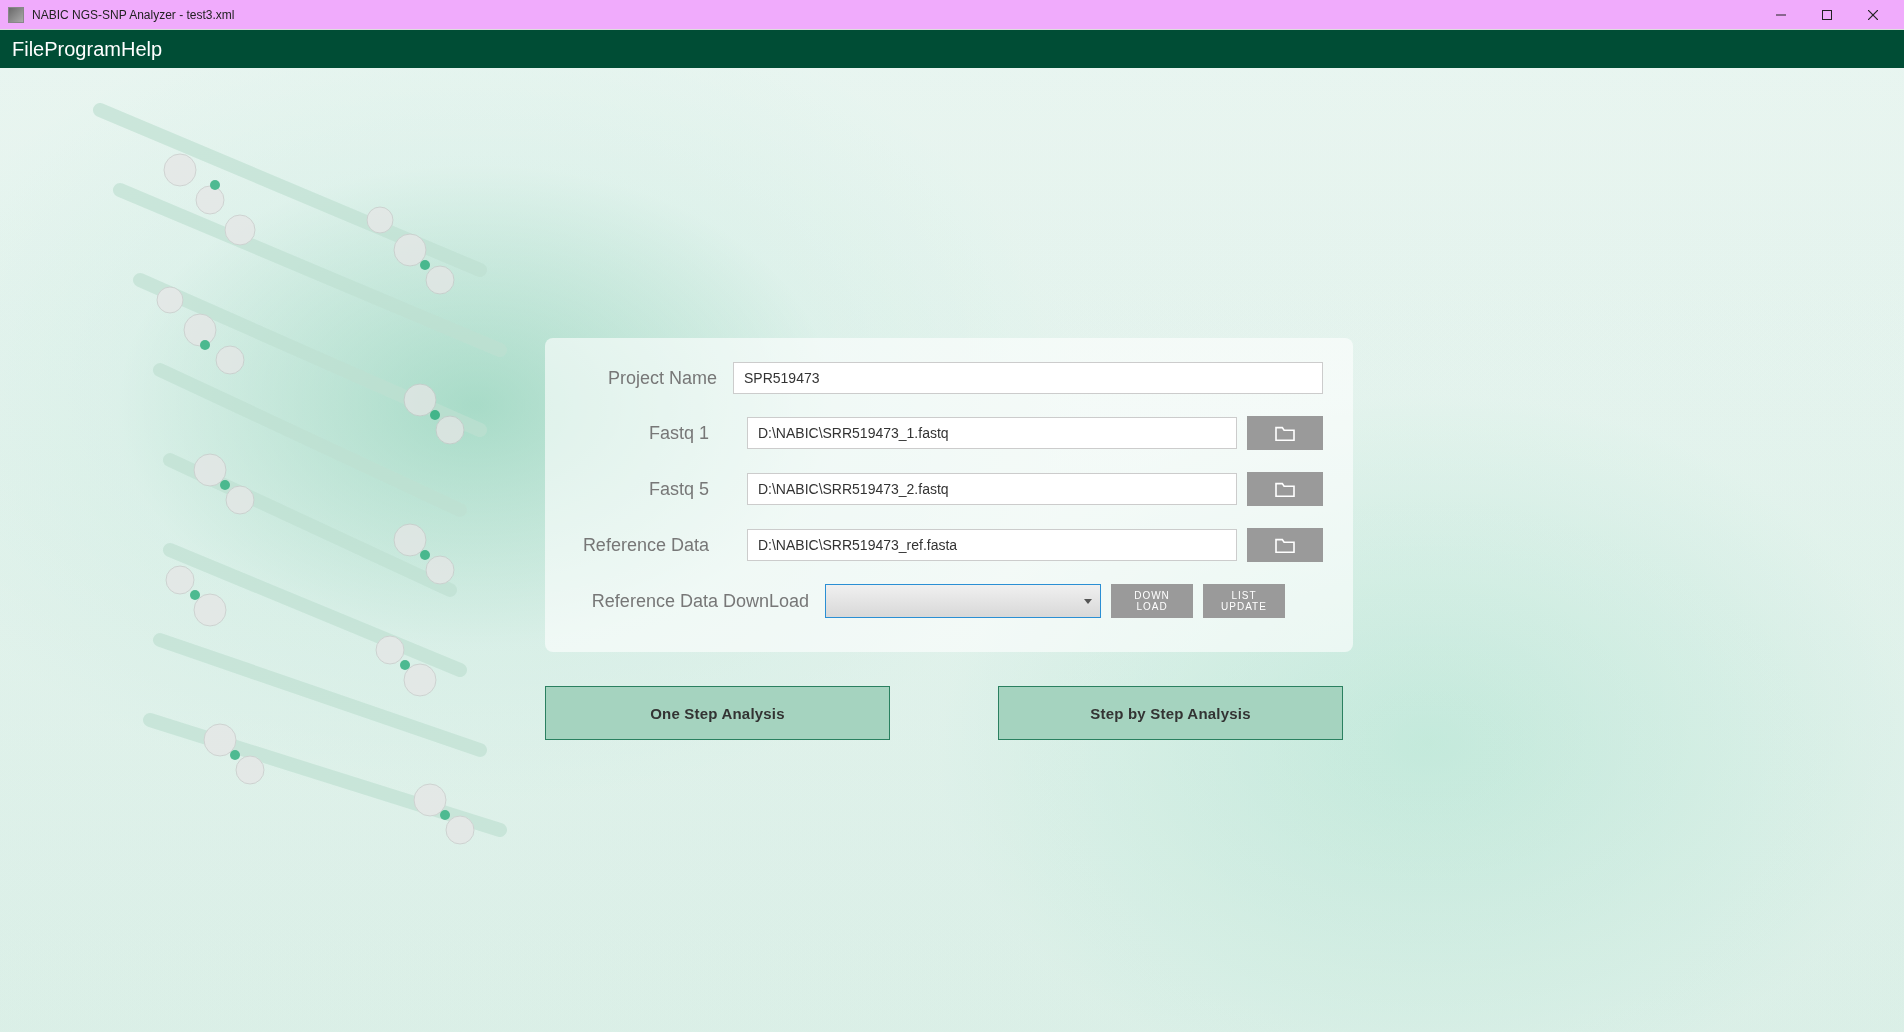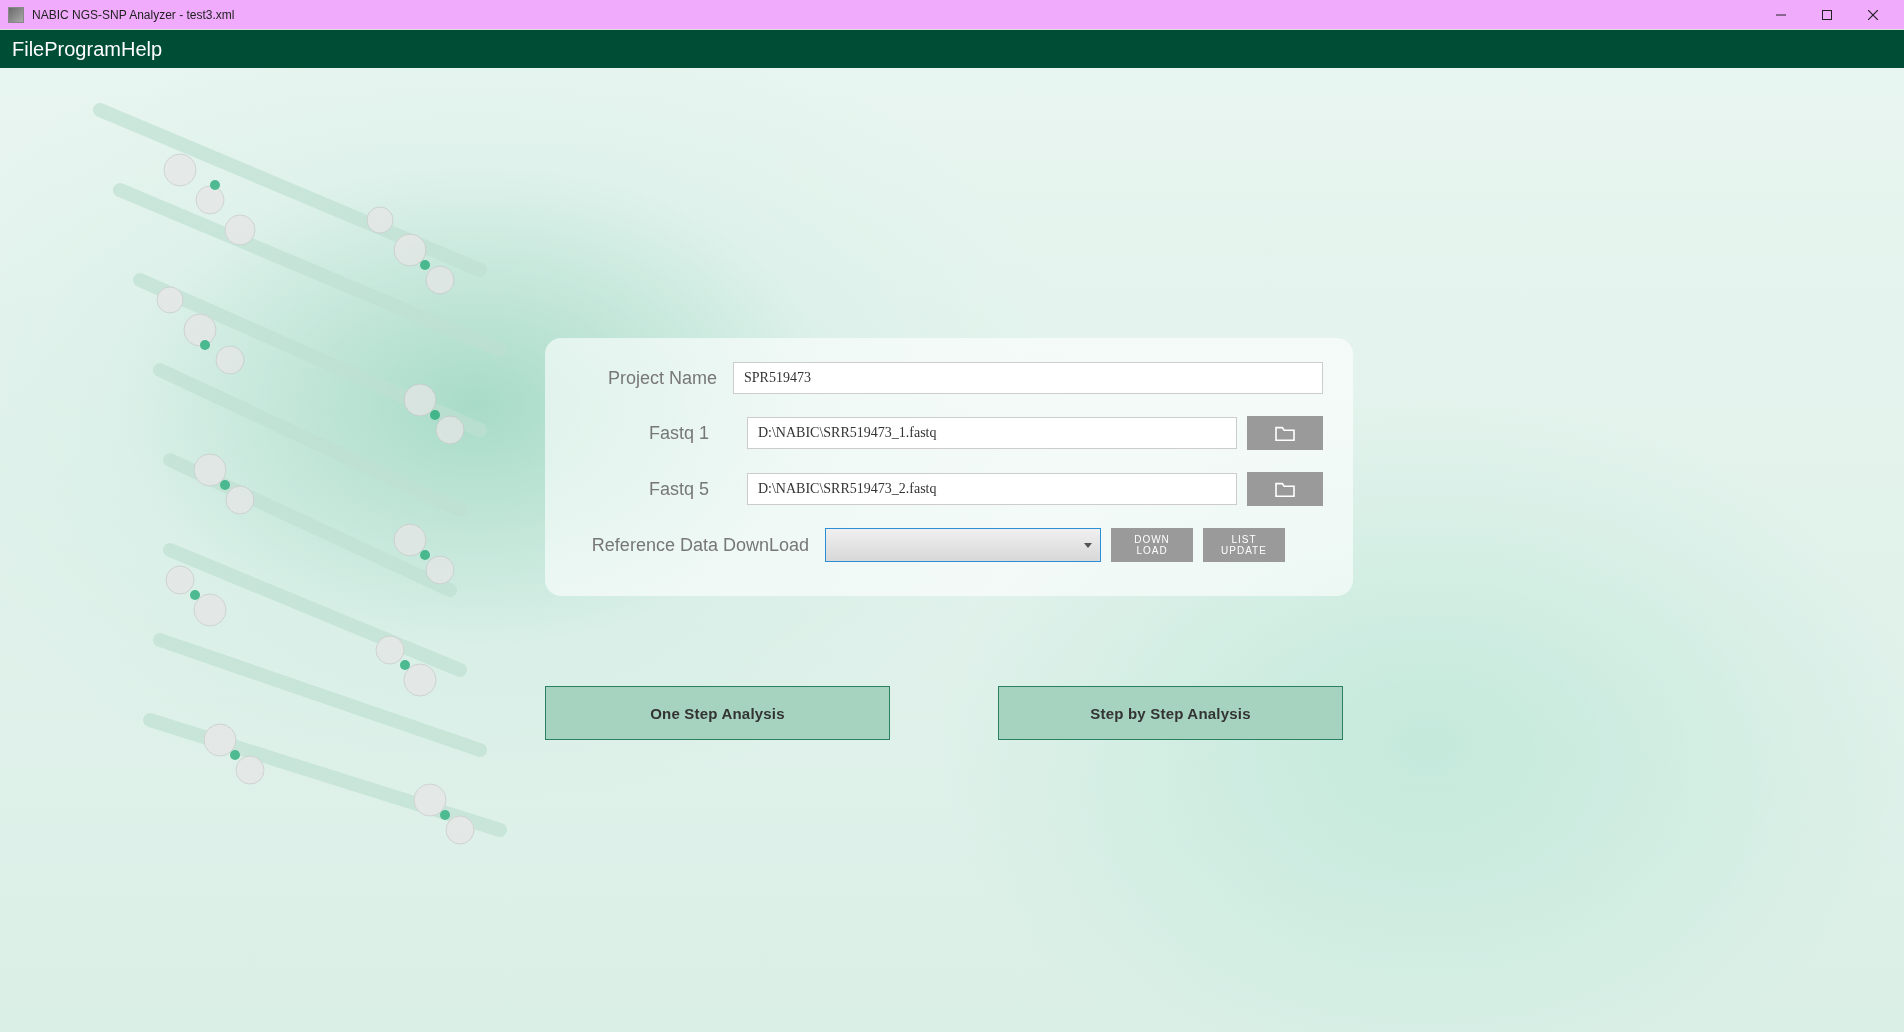--- a/index.html
+++ b/index.html
@@ -77,21 +77,21 @@
   opacity: 0.75;
   pointer-events: none;
 }
 .form-panel {
   position: absolute;
   left: 545px;
   top: 270px;
   width: 808px;
   padding: 24px 30px 24px 10px;
   background: rgba(255,255,255,0.6);
-  border-radius: 16px;
+  border-radius: 8px;
 }
 .form-row {
   display: flex;
   align-items: center;
   margin-bottom: 22px;
   gap: 10px;
 }
 .form-row:last-child { margin-bottom: 0; }
 .form-label {
   width: 172px;
@@ -108,21 +108,20 @@
   padding-right: 6px;
 }
 .text-input {
   flex: 1;
   height: 32px;
   border: 1px solid #ccc;
   background: #fff;
   padding: 0 10px;
   font-size: 14px;
   color: #333;
-  font-family: Liberation Serif, serif;
 }
 .text-input.pname { width: 590px; flex: none; }
 .text-input.fileinput { width: 490px; flex: none; margin-left: 22px; }
 .browse-btn {
   width: 82px;
   height: 34px;
   background: #9a9a9a;
   border: none;
   display: flex;
   align-items: center;
@@ -284,20 +283,29 @@
     <div class="form-row">
       <div class="form-label">Fastq 5</div>
       <input class="text-input fileinput" type="text" value="D:\NABIC\SRR519473_2.fastq" style="">
       <button class="browse-btn">
         <svg viewBox="0 0 24 20">
             <path d="M2 4h7l2 3h11v11H2z" fill="none" stroke="#fff" stroke-width="1.8"></path>
           </svg>
       </button>
     </div>
 
+    <div class="form-row">
+      <div class="form-label">Reference Data</div>
+      <input class="text-input fileinput" type="text" value="D:\NABIC\SRR519473_ref.fasta" style="">
+      <button class="browse-btn">
+        <svg viewBox="0 0 24 20">
+            <path d="M2 4h7l2 3h11v11H2z" fill="none" stroke="#fff" stroke-width="1.8"></path>
+          </svg>
+      </button>
+    </div>
 
     <div class="form-row" style="margin-bottom:10px">
       <div class="form-label-wide">Reference Data DownLoad</div>
       <div class="combo">
         <span></span>
         <div class="caret"></div>
       </div>
       <button class="gray-btn">DOWN
 LOAD</button>
       <button class="gray-btn">LIST

